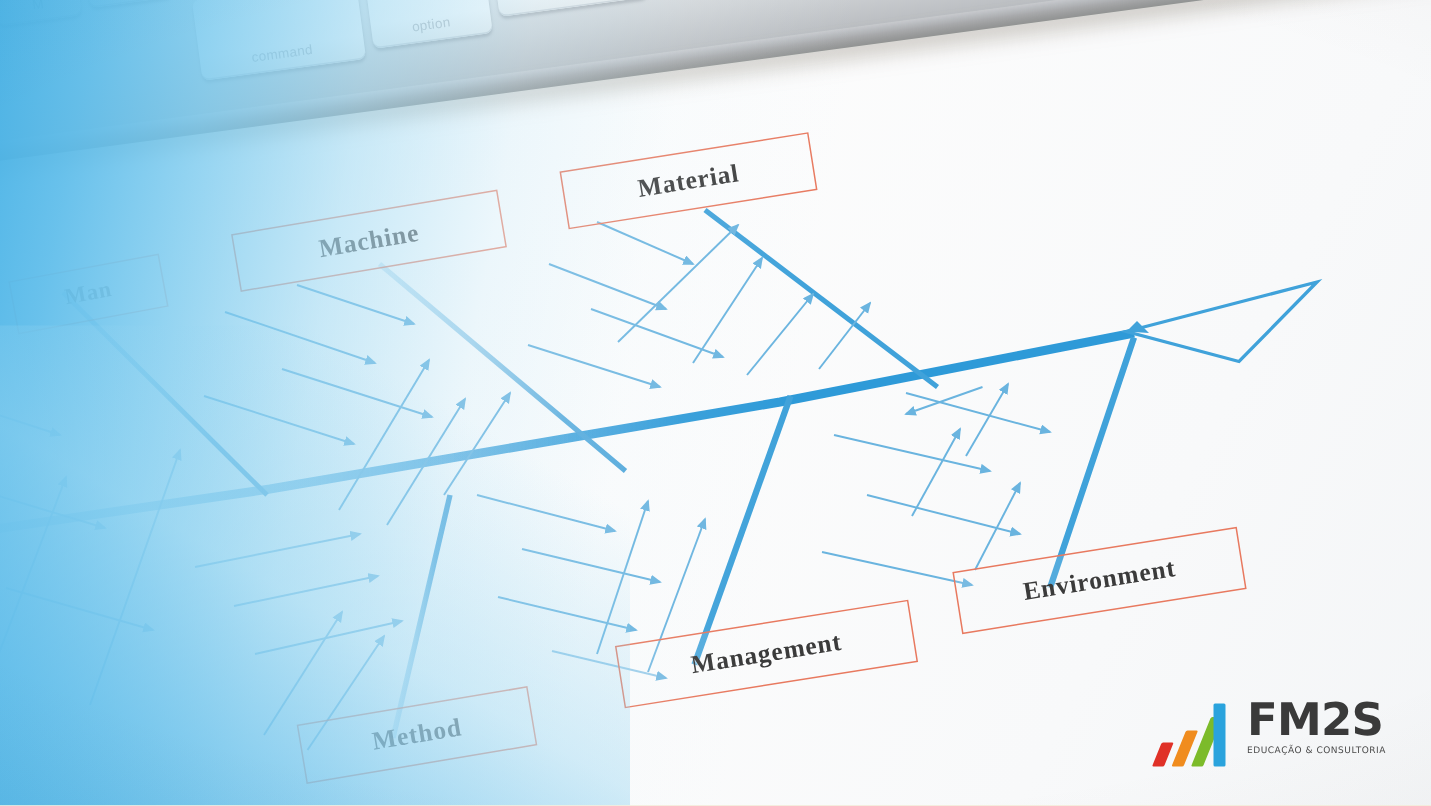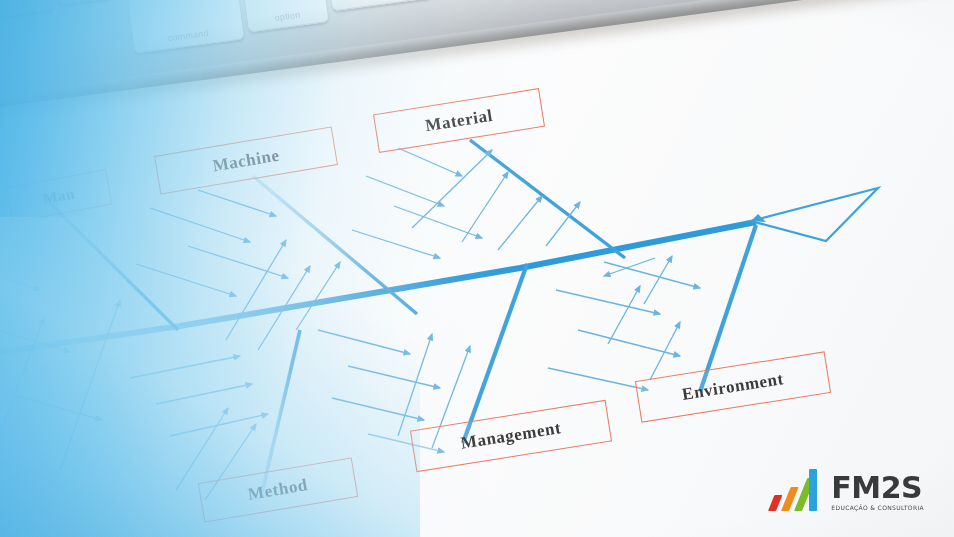--- a/index.html
+++ b/index.html
@@ -97,21 +97,21 @@
       rgba(255,255,255,0) 55%);
     pointer-events:none;
   }
   .blue-veil-bottom{
     position:absolute;left:0;bottom:0;width:420px;height:320px;
     background:linear-gradient(30deg,rgba(84,183,232,.85) 0%,rgba(150,213,241,.40) 45%,rgba(255,255,255,0) 78%);
     pointer-events:none;
   }
 
   
-  .logo{position:absolute;right:30px;bottom:26px;display:flex;align-items:flex-end;gap:7px;}
+  .logo{position:absolute;right:30px;bottom:26px;display:flex;gap:7px;}
   .logo-bars{position:relative;width:56px;height:44px;}
   .bar{position:absolute;bottom:0;width:8px;border-radius:1px;transform-origin:50% 100%;}
   .logo-text{display:flex;flex-direction:column;align-items:flex-start;}
   .logo-name{
     font-family:"DejaVu Sans",sans-serif;
     font-weight:bold;font-size:30px;line-height:.92;
     color:#3a3a3a;letter-spacing:-.5px;
   }
   .logo-tag{
     font-family:"DejaVu Sans",sans-serif;

